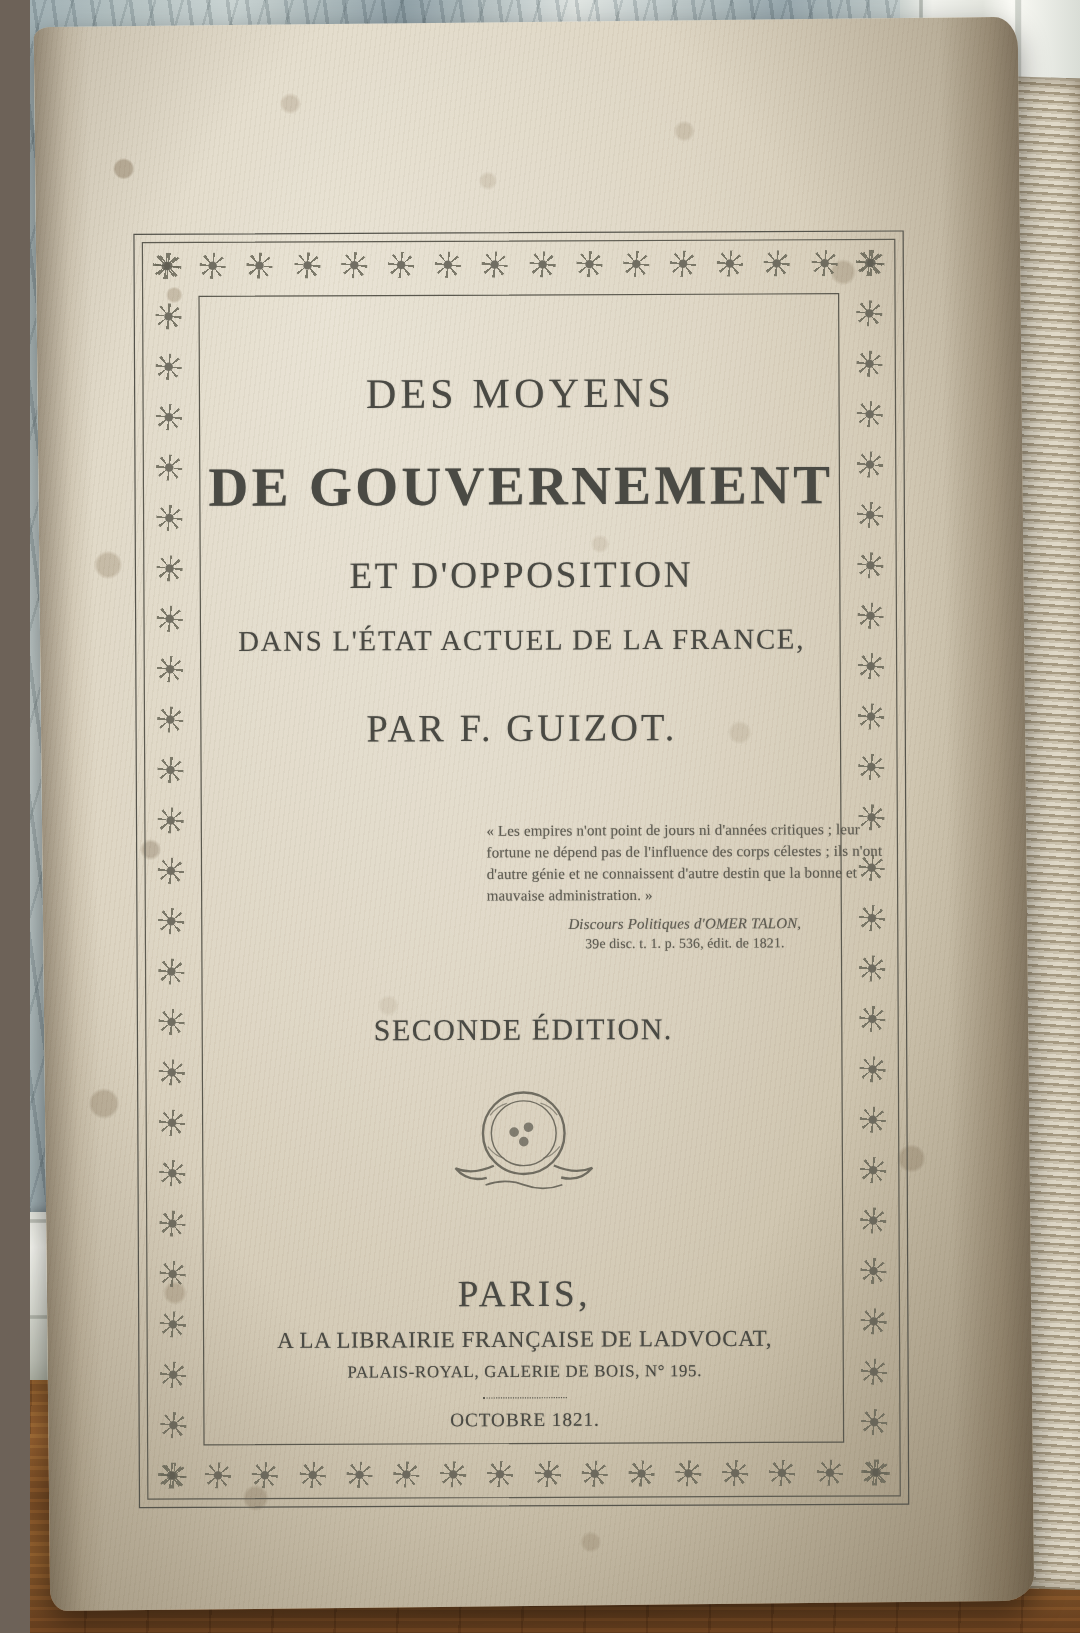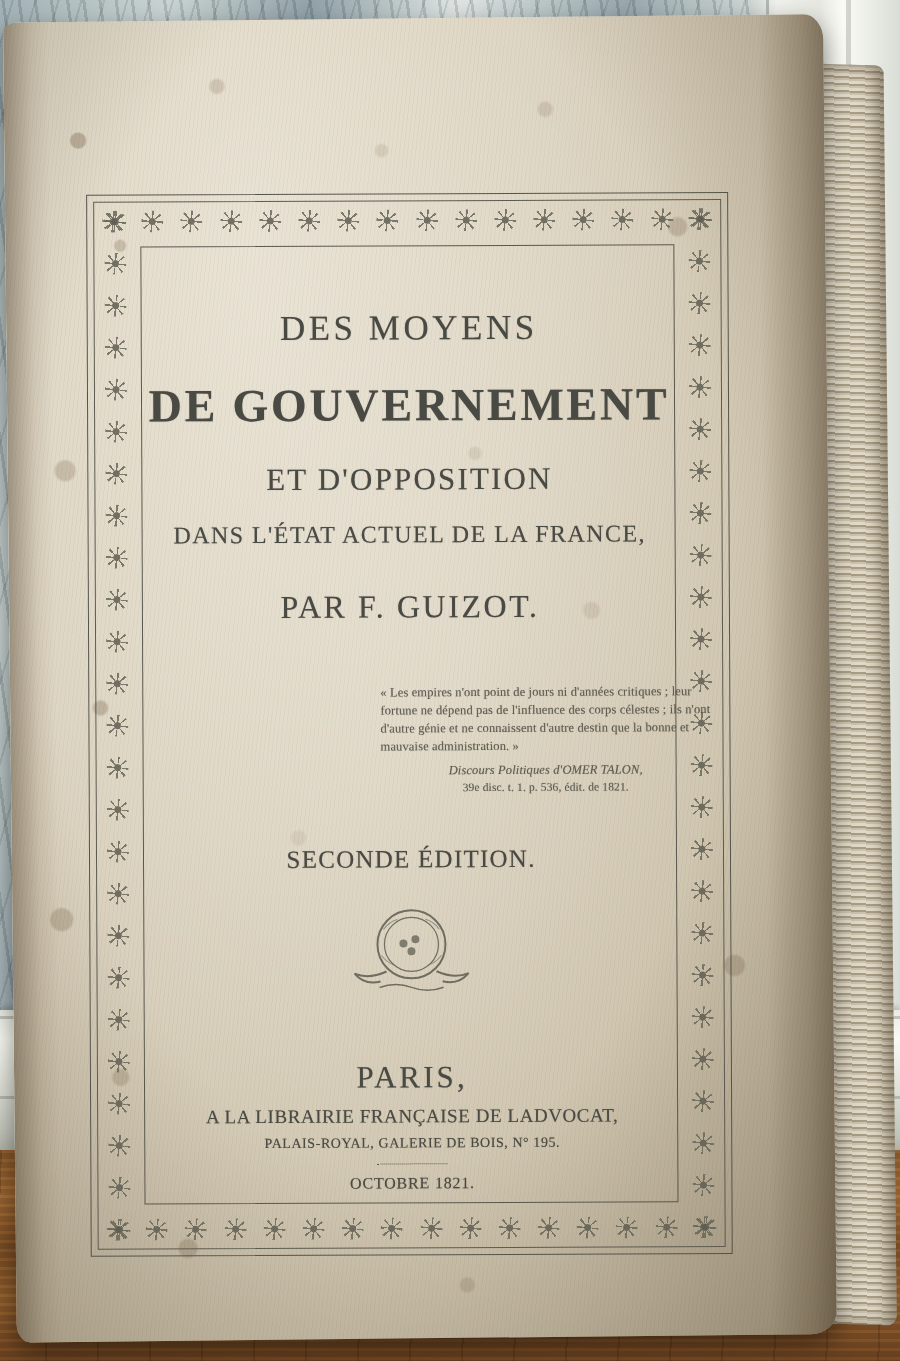--- a/index.html
+++ b/index.html
@@ -4,21 +4,21 @@
 <style>
   html,body{margin:0;padding:0;}
   body{
     width:900px;height:1361px;overflow:hidden;
     font-family:"Liberation Serif", serif;
     background:#6d6258;
     position:relative;
   }
 
   
-  #scene{position:absolute;inset:0;overflow:hidden;}
+  #scene{position:absolute;inset:0;overflow:hidden;margin-left:25px;}
 
   .wall{
     position:absolute;left:0;top:0;width:900px;height:1140px;
     background:
       radial-gradient(circle at 12% 8%, rgba(255,255,255,.45) 0 2px, transparent 3px),
       radial-gradient(circle at 32% 22%, rgba(40,60,70,.35) 0 3px, transparent 4px),
       radial-gradient(circle at 62% 12%, rgba(255,255,255,.35) 0 2px, transparent 3px),
       radial-gradient(circle at 84% 30%, rgba(30,55,65,.3) 0 3px, transparent 4px),
       linear-gradient(105deg,#9fb2b6 0%,#c8d3d2 14%,#8fa3aa 26%,#dfe5e2 38%,#97aab0 52%,#d6dedb 64%,#8ea2a9 78%,#cbd5d3 90%,#9dafb4 100%);
     filter:saturate(.85);

